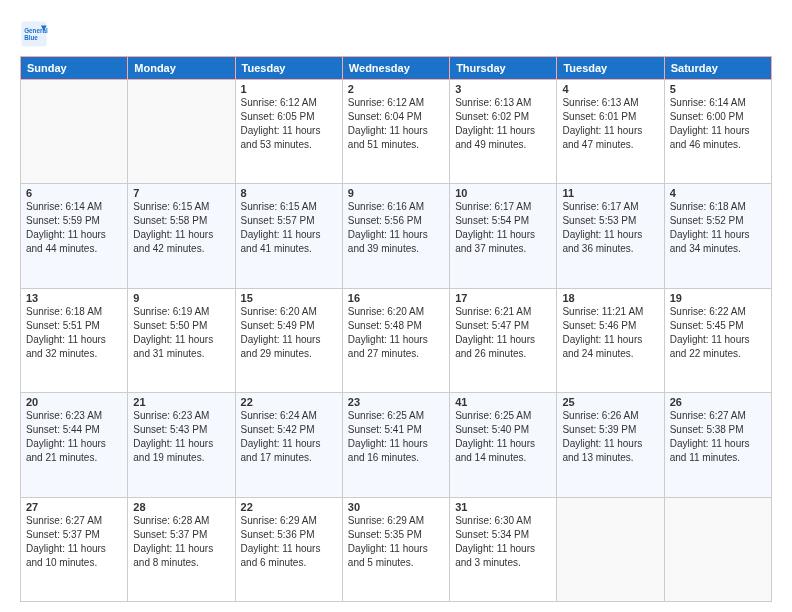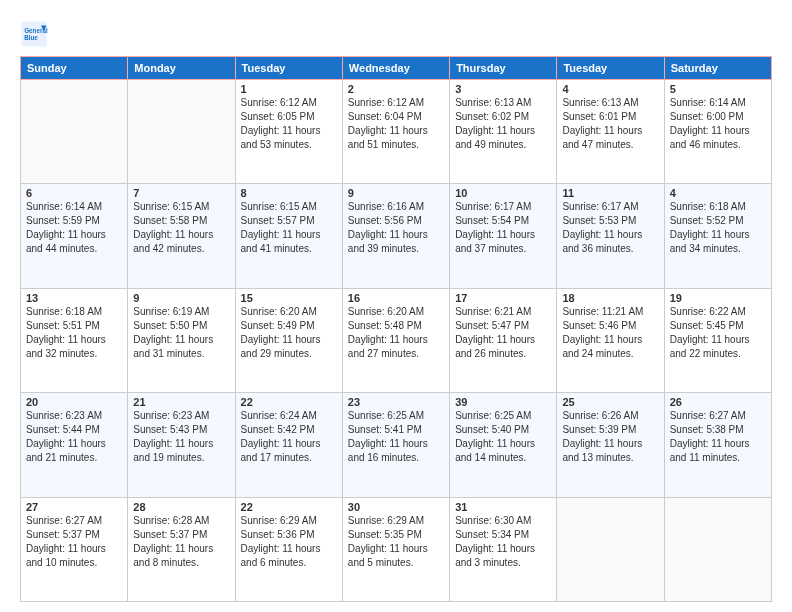--- a/index.html
+++ b/index.html
@@ -274,21 +274,21 @@
 Sunset: 5:42 PM
 Daylight: 11 hours and 17 minutes.</div>
           </td>
           <td>
             <span class="day-number">23</span>
             <div class="day-info">Sunrise: 6:25 AM
 Sunset: 5:41 PM
 Daylight: 11 hours and 16 minutes.</div>
           </td>
           <td>
-            <span class="day-number">39</span>
+            <span class="day-number">41</span>
             <div class="day-info">Sunrise: 6:25 AM
 Sunset: 5:40 PM
 Daylight: 11 hours and 14 minutes.</div>
           </td>
           <td>
             <span class="day-number">25</span>
             <div class="day-info">Sunrise: 6:26 AM
 Sunset: 5:39 PM
 Daylight: 11 hours and 13 minutes.</div>
           </td>

